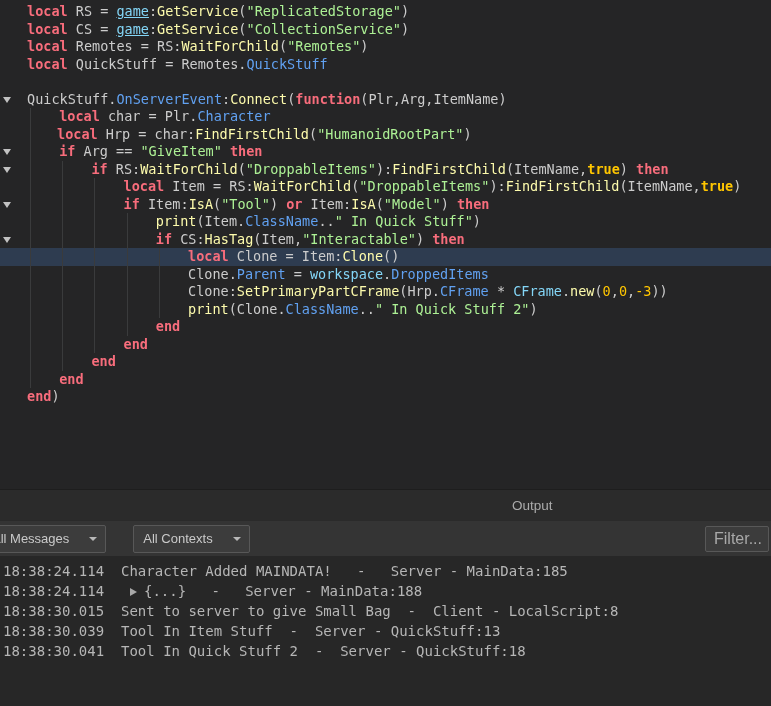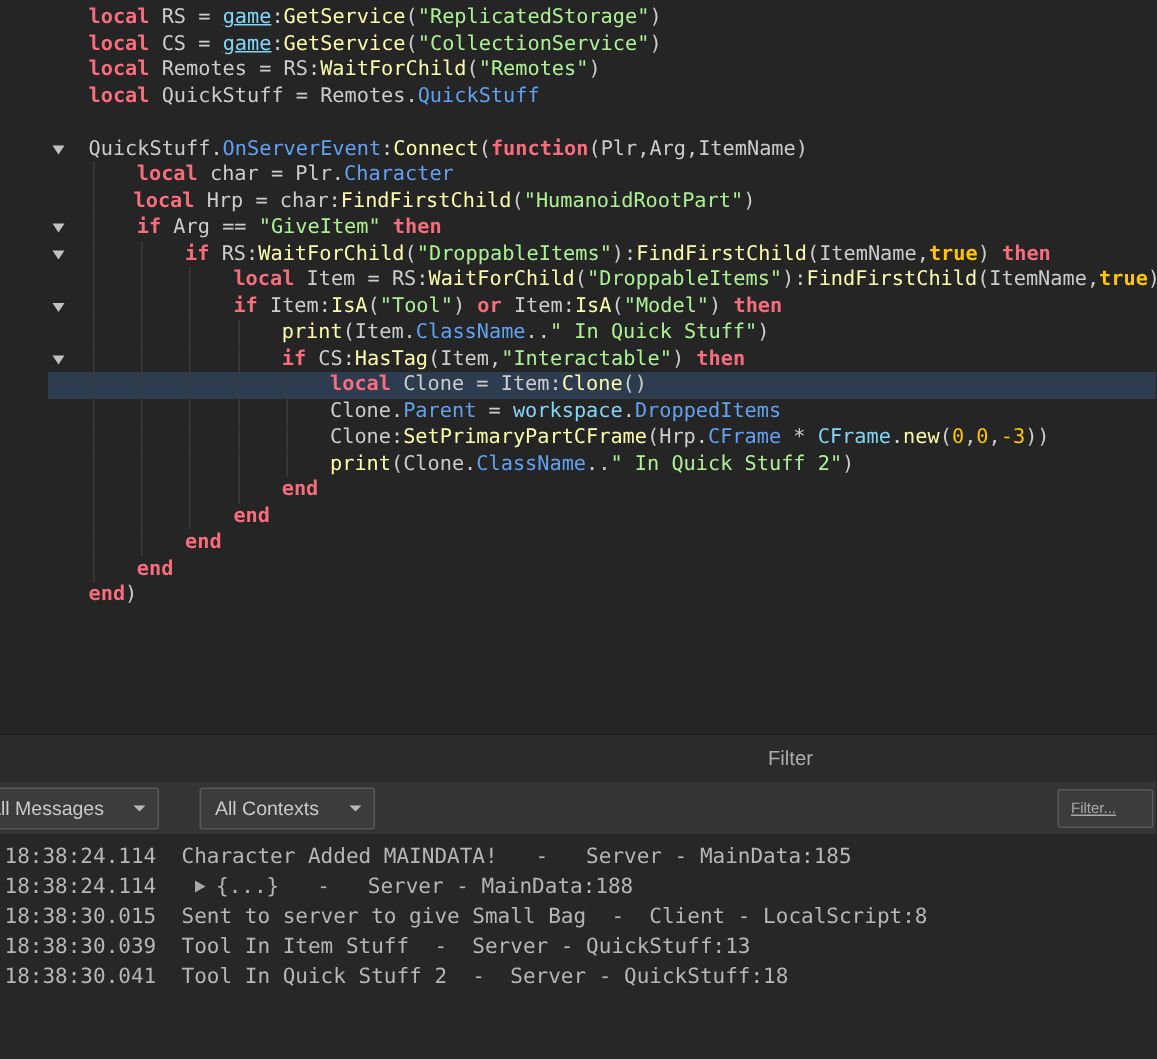--- a/index.html
+++ b/index.html
@@ -3,21 +3,21 @@
 <meta charset="utf-8">
 <style>
   html,body{margin:0;padding:0;background:#252526;}
   body{width:771px;height:706px;overflow:hidden;}
   .app{display:flex;flex-direction:column;width:771px;height:706px;font-family:"Liberation Sans",sans-serif;}
 
   
   .editor{flex:none;height:489px;background:var(--editor-bg,#252526);
     font-family:"DejaVu Sans Mono",monospace;font-size:13.5px;line-height:17.5px;
     padding-top:3px;box-sizing:border-box;overflow:hidden;position:relative;}
-  .line{position:relative;height:17.5px;white-space:pre;margin-left:32px;}
+  .line{position:relative;height:17.5px;white-space:pre;}
   .line.hl{background:var(--hl,#2E3C50);}
   .guide{position:absolute;top:0;bottom:0;width:1px;background:var(--guide,#3A3B3C);}
   .fold{position:absolute;left:3px;top:6px;width:0;height:0;
     border-left:4px solid transparent;border-right:4px solid transparent;border-top:6px solid #C2C2C2;}
   .tok-k{color:var(--c-keyword,#F86D7C);font-weight:bold;}
   .tok-t{color:var(--c-text,#CCCCCC);}
   .tok-m{color:var(--c-method,#FDFBAC);}
   .tok-s{color:var(--c-string,#ADF195);}
   .tok-p{color:var(--c-property,#61A1F1);}
   .tok-b{color:var(--c-builtin,#84D6F7);}
@@ -37,21 +37,21 @@
     border:1px solid var(--control-border,#585858);border-radius:2px;
     display:flex;align-items:center;padding:0 0 0 9px;color:#CACACA;
     font-family:"Liberation Sans",sans-serif;font-size:13px;cursor:default;}
   .dd-messages{margin-left:-18px;}
   .dd-contexts{margin-left:27px;}
   .chev-zone{display:flex;align-items:center;align-self:stretch;margin-left:12px;padding:0 8px;}
   .chev{width:0;height:0;border-left:4px solid transparent;border-right:4px solid transparent;
     border-top:4px solid #B8B8B8;}
   .filter{position:absolute;right:2px;top:5px;height:26px;width:64px;box-sizing:border-box;
     background:var(--control-bg,#3C3C3C);border:1px solid var(--control-border,#585858);
-    border-radius:2px;display:flex;align-items:center;padding:0 8px;color:#A9A9A9;font-size:10px;text-decoration:underline;}
+    border-radius:2px;display:flex;align-items:center;padding:0 8px;color:#A9A9A9;font-size:16px;}
   .logs{flex:1;background:var(--log-bg,#272727);font-family:"DejaVu Sans Mono",monospace;
     font-size:14px;color:var(--log-text,#B6B6B6);padding:5px 0 0 3px;overflow:hidden;}
   .log-line{height:20px;line-height:20px;white-space:pre;overflow:hidden;}
   .log-arrow{display:inline-block;width:0;height:0;border-top:4.5px solid transparent;
     border-bottom:4.5px solid transparent;border-left:7px solid #A8A8A8;margin:0 7px 0 9px;}
 </style>
 </head>
 <body>
 
 <div class="app">
@@ -78,21 +78,21 @@
       <div class="line" style="padding-left: 155.8px;"><span class="guide" style="left: 30px;"></span><span class="guide" style="left: 62.2px;"></span><span class="guide" style="left: 94.4px;"></span><span class="guide" style="left: 126.6px;"></span><span class="tok-k">end</span></div>
       <div class="line" style="padding-left: 123.6px;"><span class="guide" style="left: 30px;"></span><span class="guide" style="left: 62.2px;"></span><span class="guide" style="left: 94.4px;"></span><span class="tok-k">end</span></div>
       <div class="line" style="padding-left: 91.4px;"><span class="guide" style="left: 30px;"></span><span class="guide" style="left: 62.2px;"></span><span class="tok-k">end</span></div>
       <div class="line" style="padding-left: 59.2px;"><span class="guide" style="left: 30px;"></span><span class="tok-k">end</span></div>
       <div class="line" style="padding-left: 27px;"><span class="tok-k">end</span><span class="tok-t">)</span></div>
     </div>
 
   <div class="output-panel">
 
     <div class="output-header">
-      <span class="output-title">Filter</span>
+      <span class="output-title">Output</span>
     </div>
 
     <div class="toolbar">
       <div class="dropdown dd-messages">
         <span>All Messages</span>
         <span class="chev-zone">
           <span class="chev"></span>
         </span>
       </div>
       <div class="dropdown dd-contexts">

